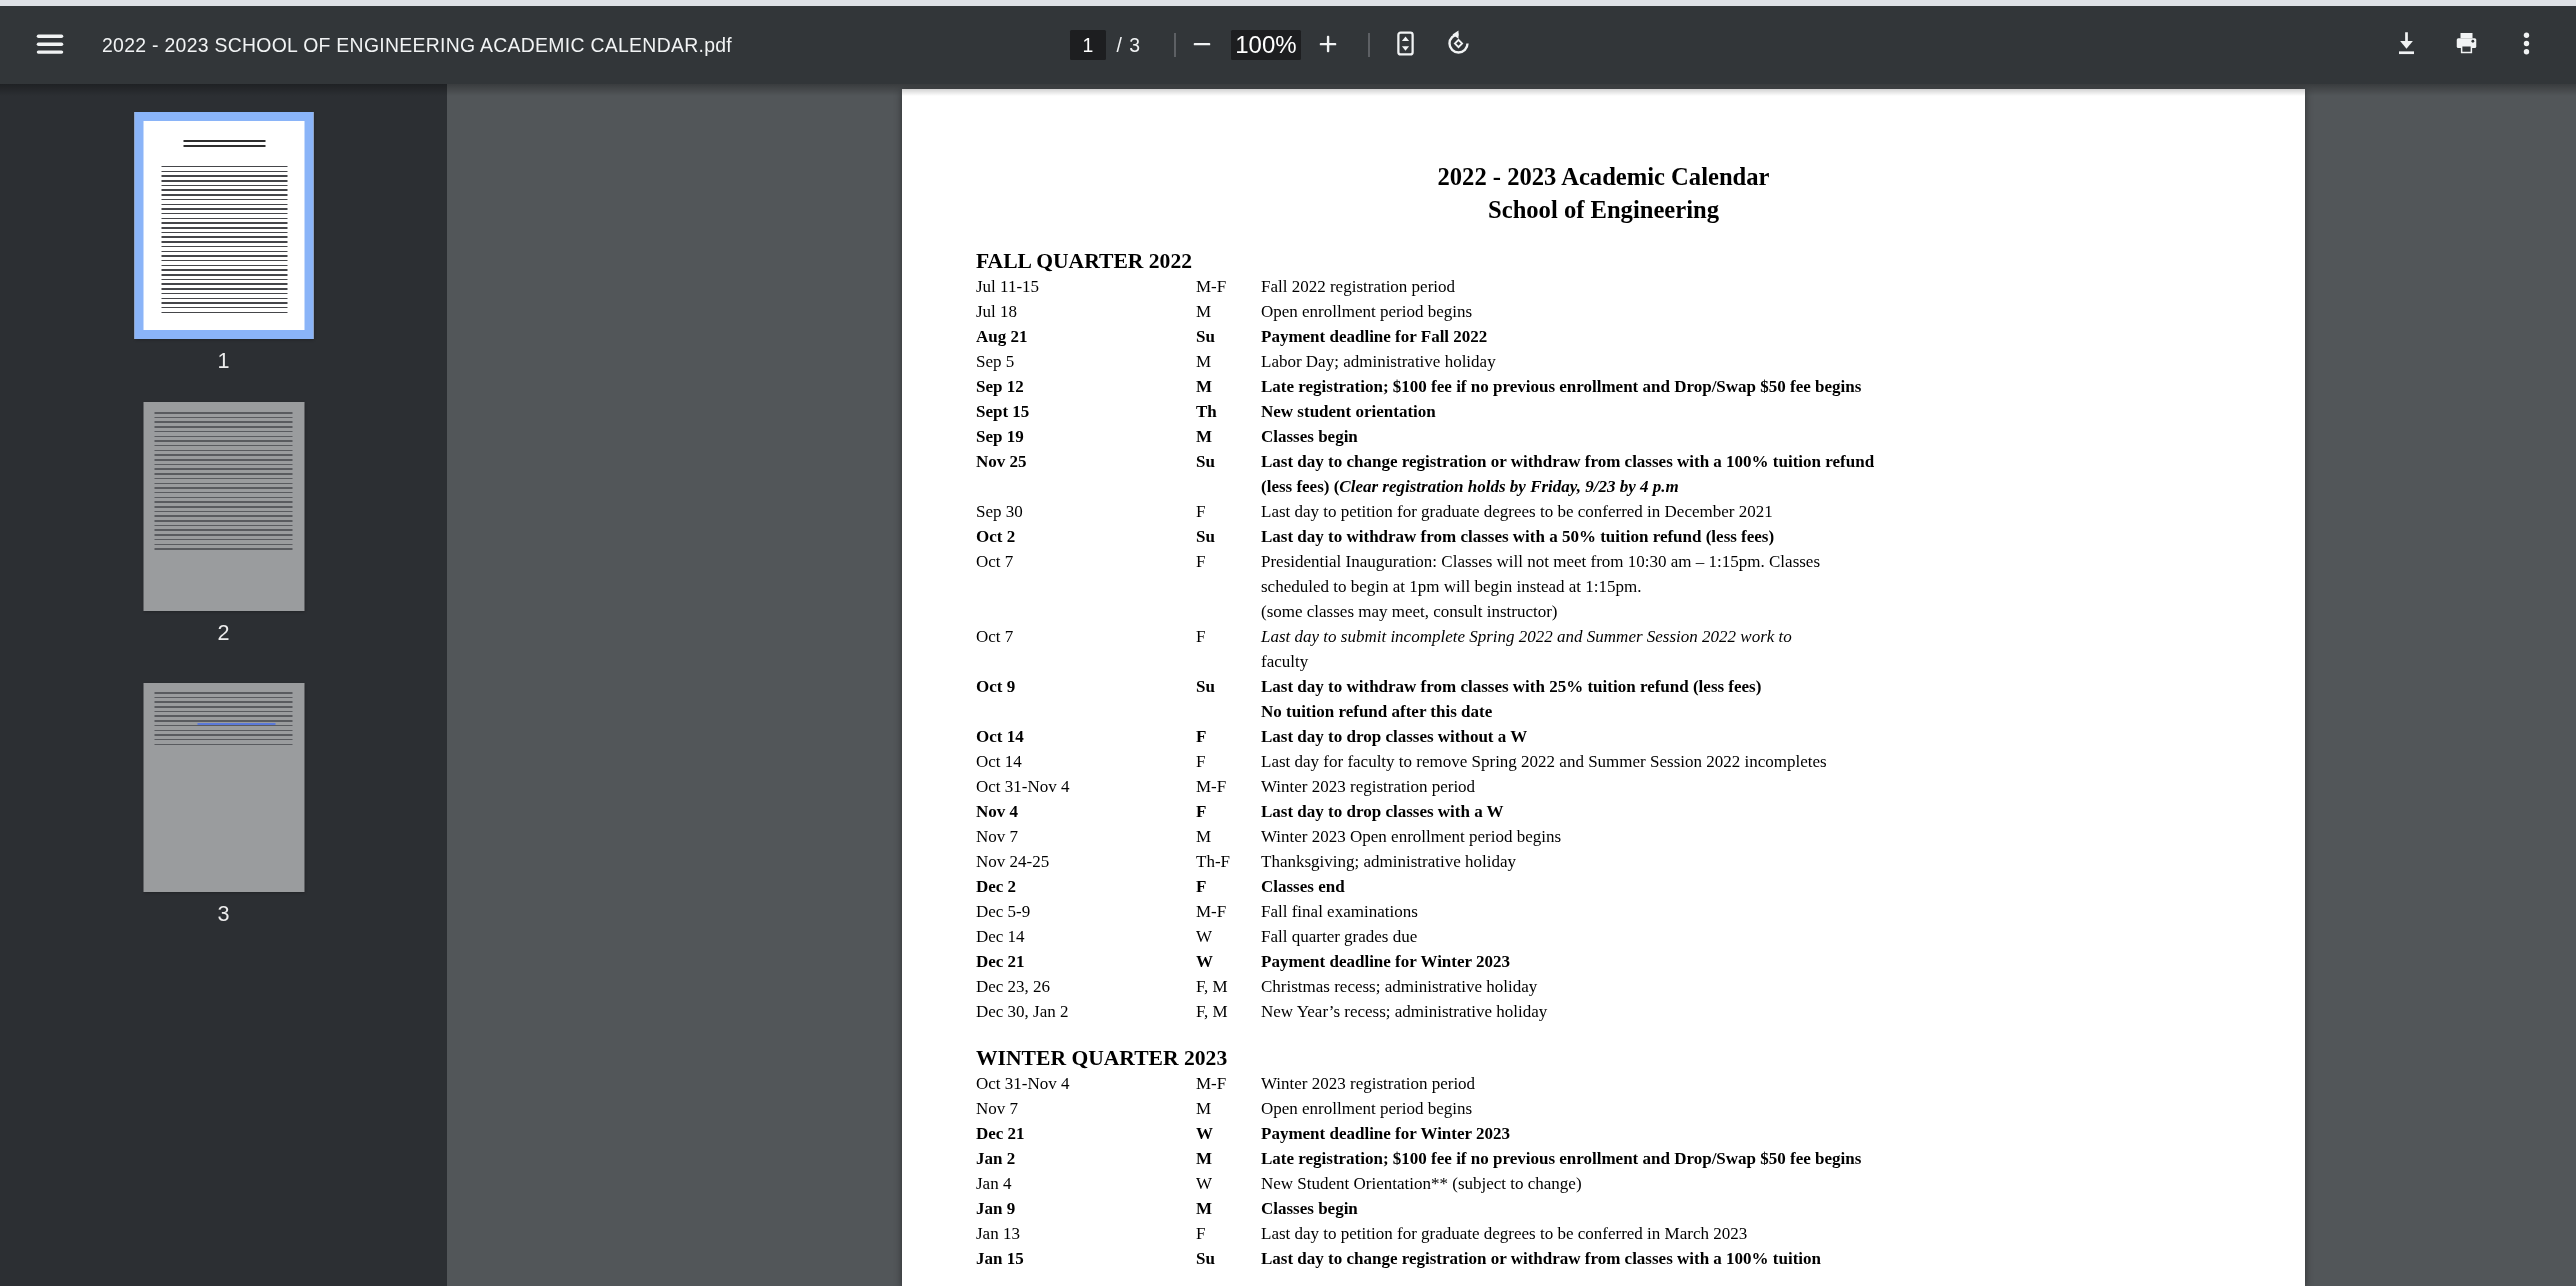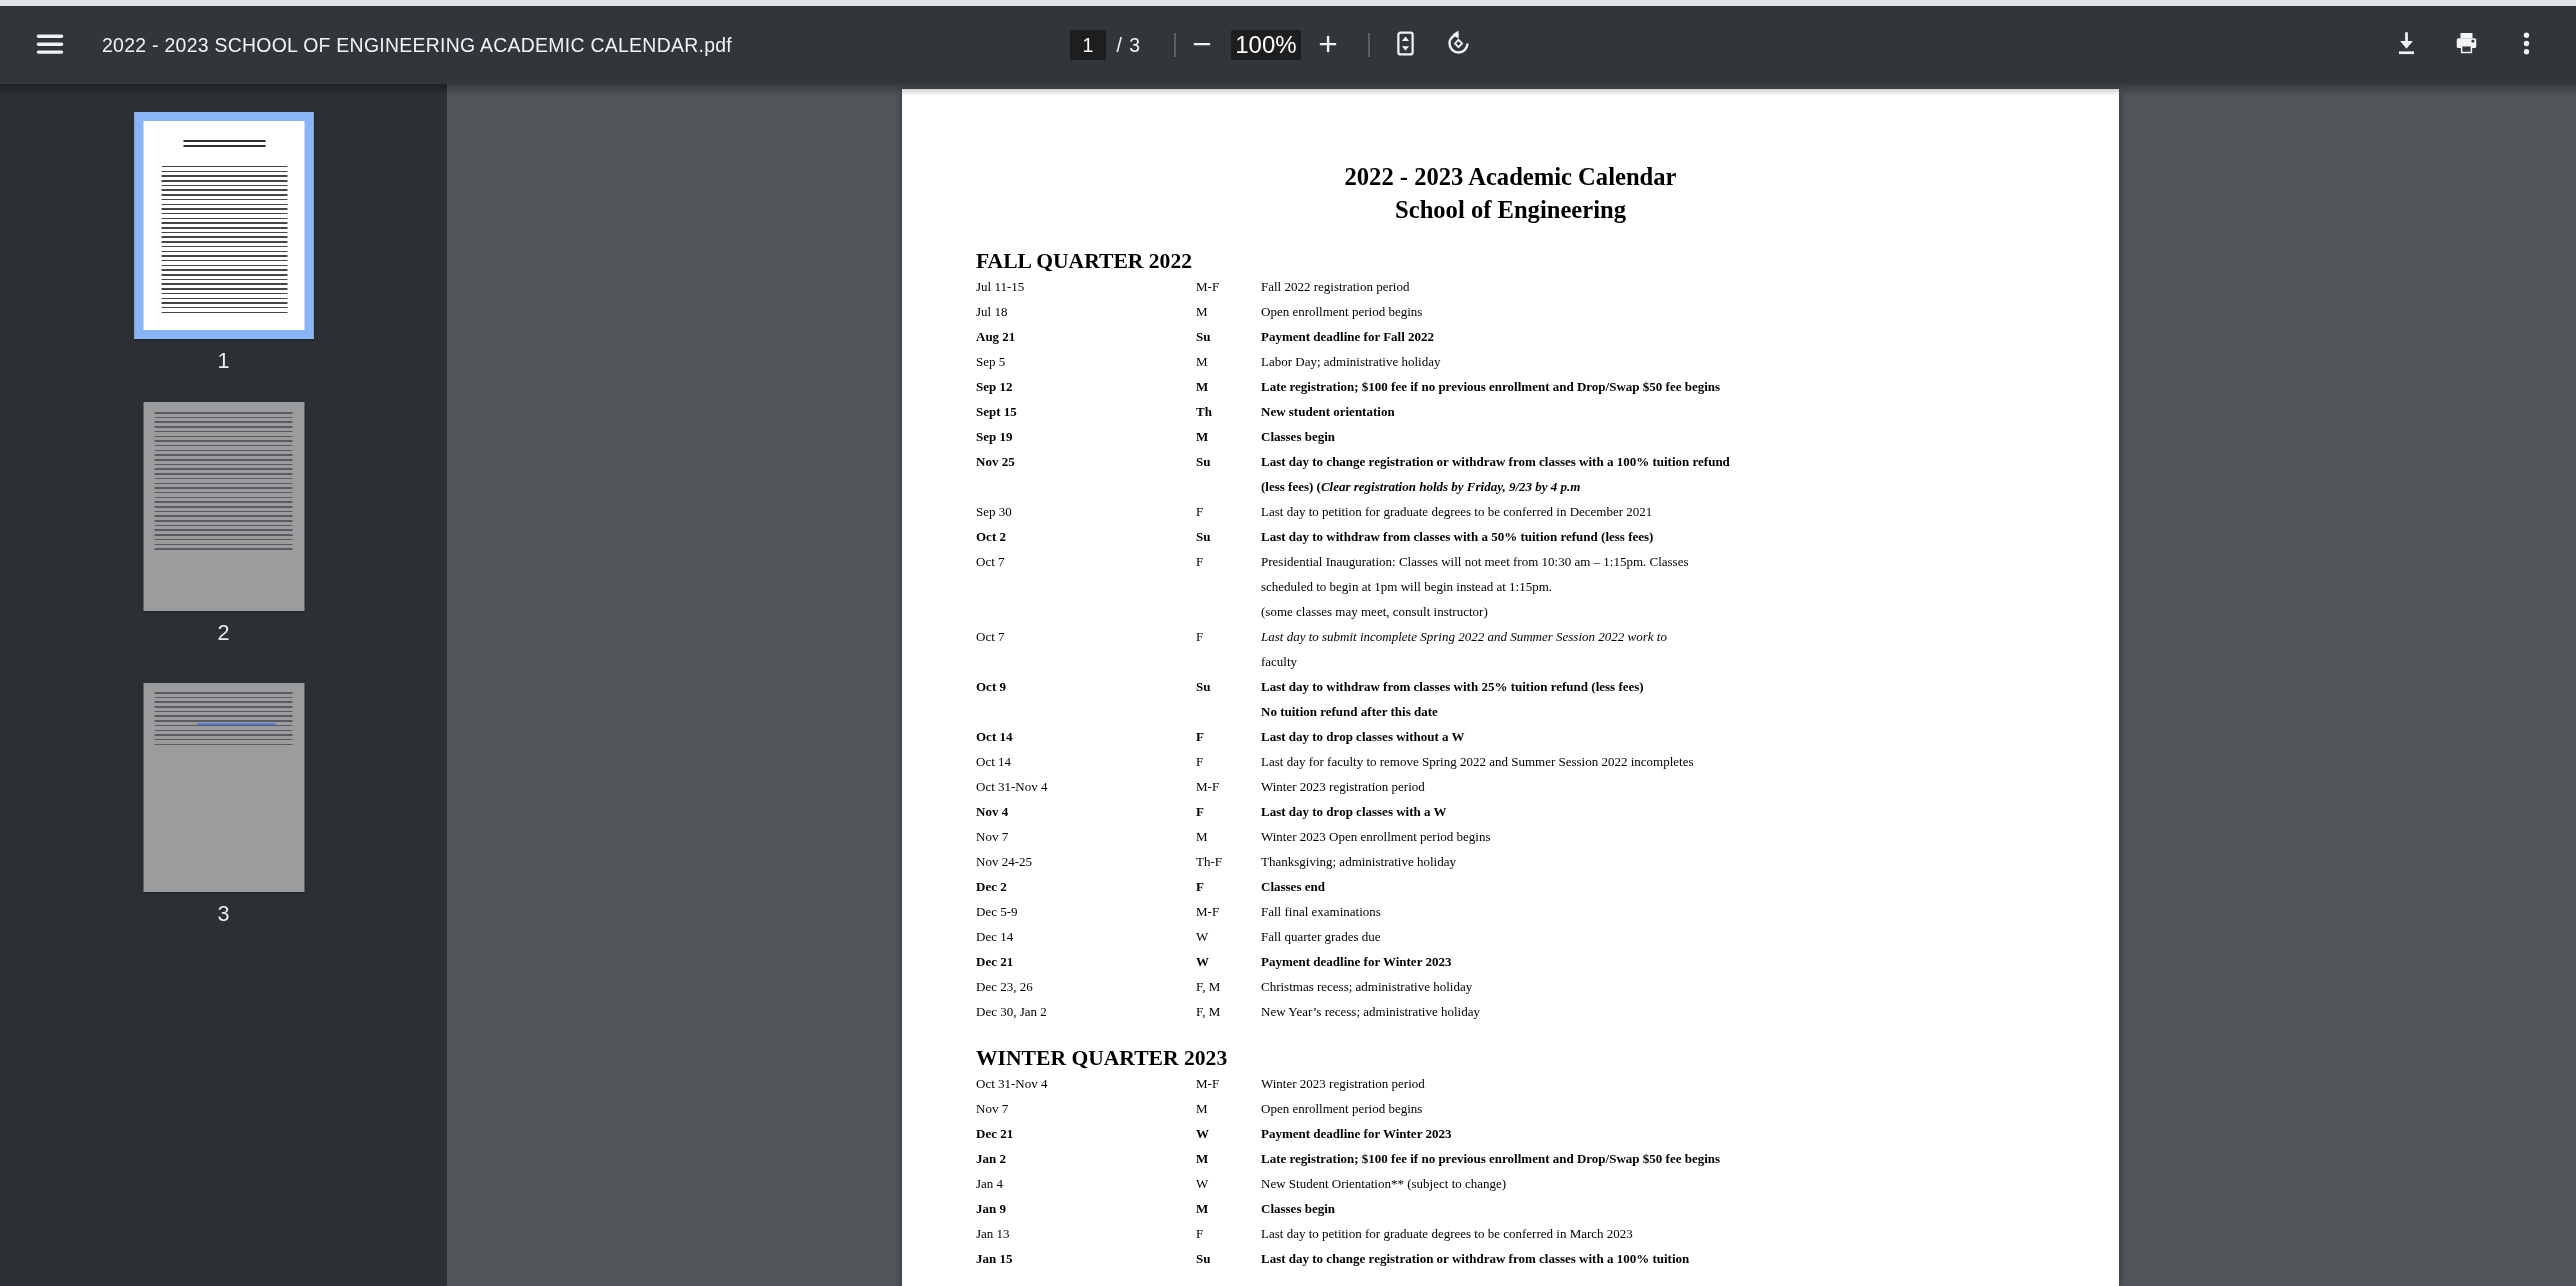--- a/index.html
+++ b/index.html
@@ -67,28 +67,28 @@
   .p3 .mini{left:11.2px;right:11.2px;top:9px;height:55px;
     background:repeating-linear-gradient(180deg,#595b5f 0 1.5px,transparent 1.5px 4.7px);}
   .p3 .mini::after{content:"";position:absolute;left:43px;top:31px;width:78px;height:2.2px;background:#5b79d9;}
   .thumb-label{
     text-align:center;font-size:21.6px;color:#ececec;margin-top:9px;line-height:25px;
     font-family:"Liberation Sans",sans-serif;
   }
   
   .viewer{position:absolute;left:447px;top:84px;right:0;bottom:0;background:var(--viewer_bg,#525659);}
   .page{
-    position:absolute;left:455px;top:5.2px;width:1217px;height:1197px;
+    position:absolute;left:455px;top:5.2px;width:1403px;height:1197px;
     background:var(--page_bg,#ffffff);box-shadow:0 2.2px 7.5px rgba(0,0,0,.45);
     font-family:"Liberation Serif",serif;color:#000;overflow:hidden;
   }
   .doc-title{padding-top:71px;text-align:center;font-weight:bold;font-size:24.6px;line-height:33px;}
   .q-heading{font-size:21.6px;font-weight:bold;line-height:25px;margin:22.4px 0 0 74px;white-space:nowrap;}
   #doc-content .q-heading:first-of-type{}
-  .row{position:relative;height:25px;font-size:13px;line-height:25px;white-space:nowrap;}
+  .row{position:relative;height:25px;font-size:17px;line-height:25px;white-space:nowrap;}
   .row span{position:absolute;top:0;}
   .row .date{left:74px;}
   .row .day{left:294px;}
   .row .desc{left:359px;}
   .row.b{font-weight:bold;}
   .it{font-style:italic;text-align:right;}
 </style>
 </head>
 <body>
 

